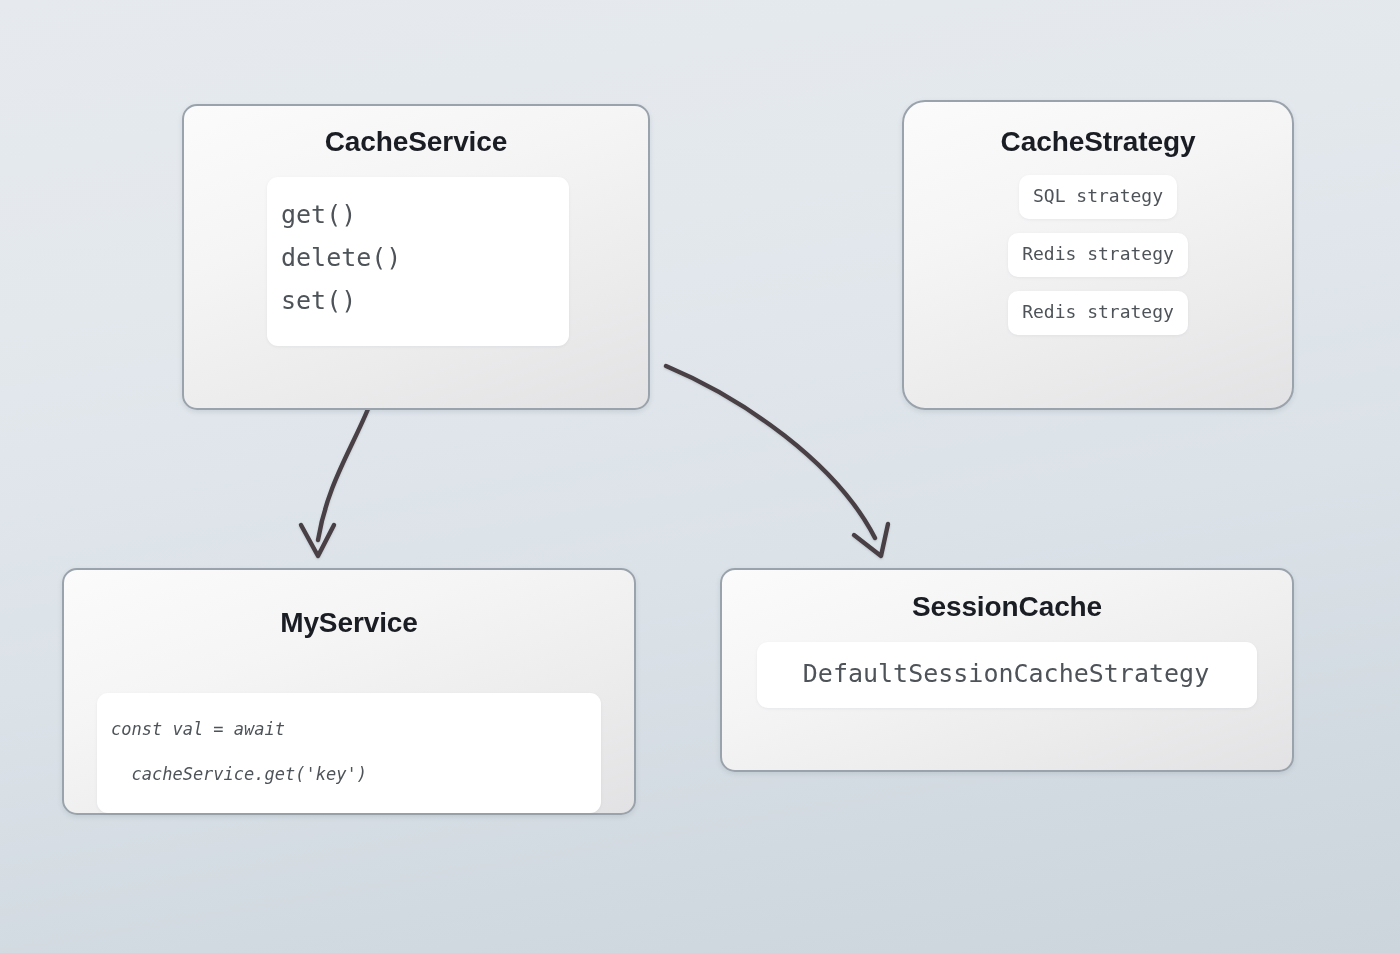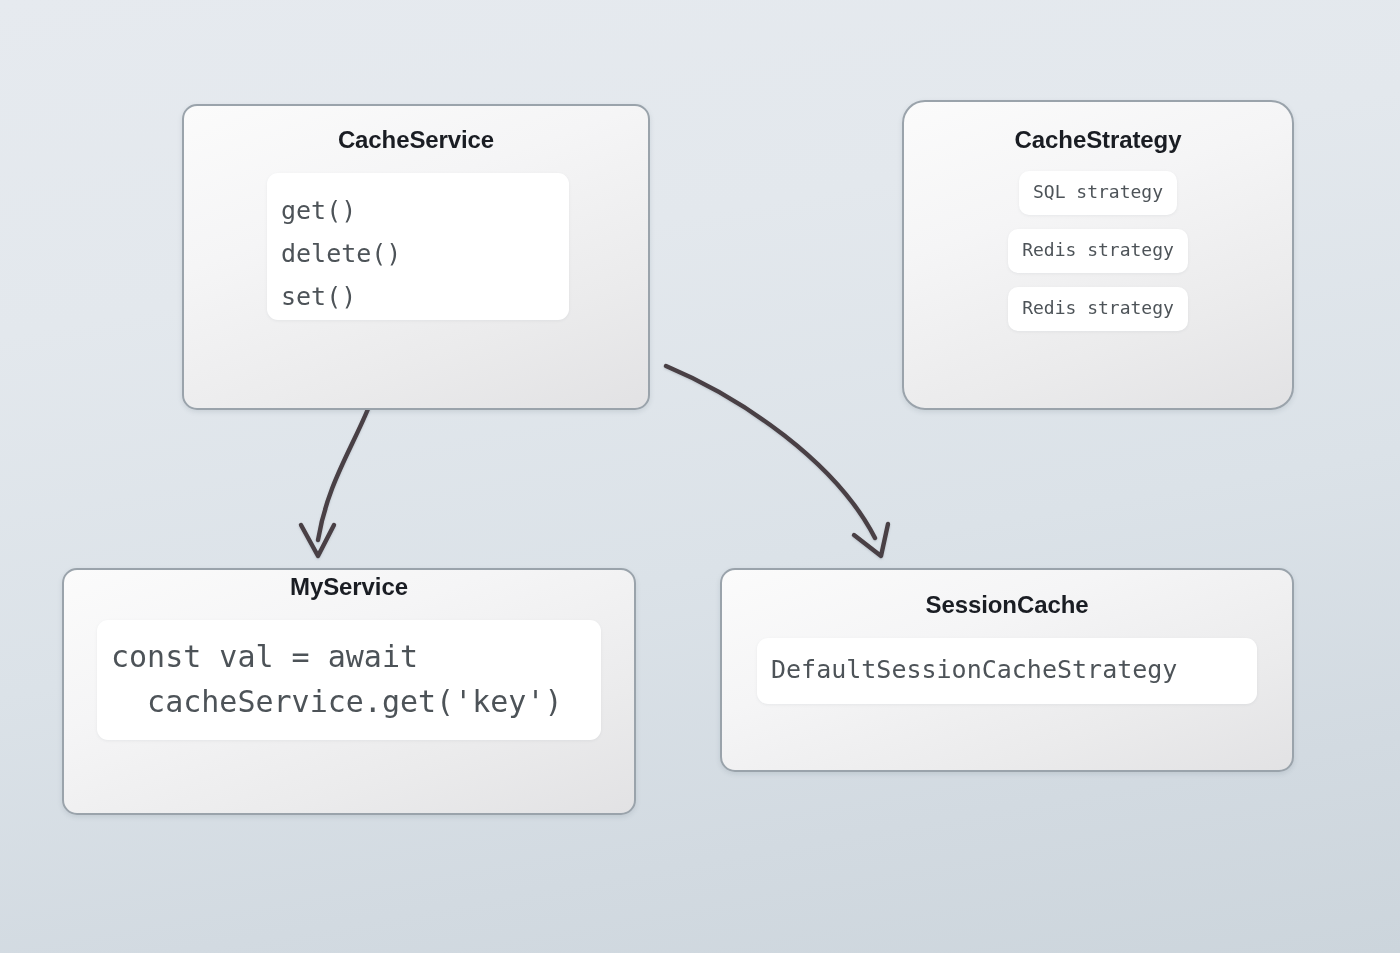--- a/index.html
+++ b/index.html
@@ -41,21 +41,21 @@
     border: 2px solid #9aa3ab;
     border-radius: 15px;
     background: linear-gradient(160deg, #fbfbfb 0%, #f5f5f6 35%, #ebebec 72%, #e2e2e4 100%);
     box-shadow: 0 2px 5px rgba(90, 104, 117, 0.16);
     display: flex;
     flex-direction: column;
     align-items: center;
   }
 
   .node-title {
-    font-size: 24px;
+    font-size: 28px;
     font-weight: bold;
     color: #1a1d23;
     letter-spacing: -0.1px;
     text-align: center;
     width: 100%;
   }
 
   .code-panel {
     background: #ffffff;
     border-radius: 11px;
@@ -75,21 +75,21 @@
     top: 104px;
     width: 468px;
     height: 306px;
     padding-top: 20px;
   }
   #node-cache-service .code-panel {
     margin-top: 19px;
     width: 302px;
     align-self: flex-start;
     margin-left: 83px;
-    padding: 16px 18px 2px 14px;
+    padding: 16px 18px 24px 14px;
   }
   #node-cache-service .code-line {
     font-size: 25px;
     line-height: 43px;
   }
 
   
   #node-cache-strategy {
     left: 902px;
     top: 100px;
@@ -117,45 +117,47 @@
     white-space: pre;
     box-shadow: 0 1px 3px rgba(120, 130, 140, 0.10);
   }
 
   
   #node-my-service {
     left: 62px;
     top: 568px;
     width: 574px;
     height: 247px;
-    padding-top: 3px;
+    padding-top: 37px;
+    justify-content: space-between;
   }
   #node-my-service .code-panel {
     margin-top: 19px;
     width: 504px;
     padding: 14px 16px 16px 14px;
   }
   #node-my-service .code-line {
-    font-size: 30px;
+    font-size: 17px;
     line-height: 45px;
+    font-style: italic;
   }
 
   
   #node-session-cache {
     left: 720px;
     top: 568px;
     width: 574px;
     height: 204px;
     padding-top: 21px;
   }
   #node-session-cache .code-panel {
     margin-top: 19px;
     width: 500px;
     padding: 10px 16px 12px 14px;
-    text-align: left;
+    text-align: center;
   }
   #node-session-cache .code-line {
     font-size: 25px;
     line-height: 44px;
   }
 </style>
 </head>
 <body>
 
 <div id="canvas">

